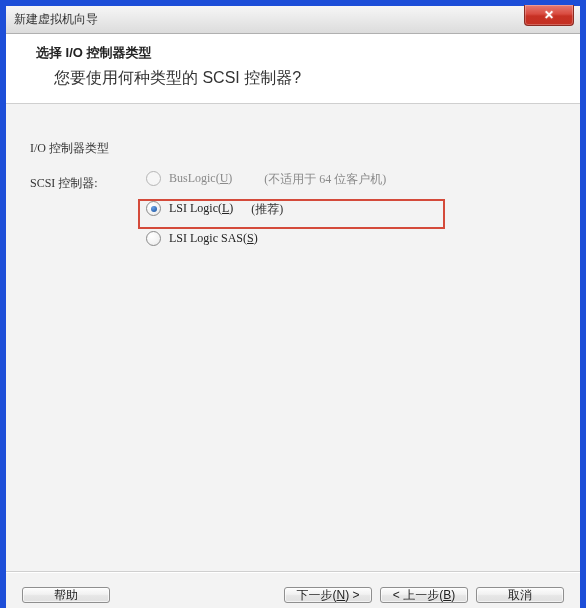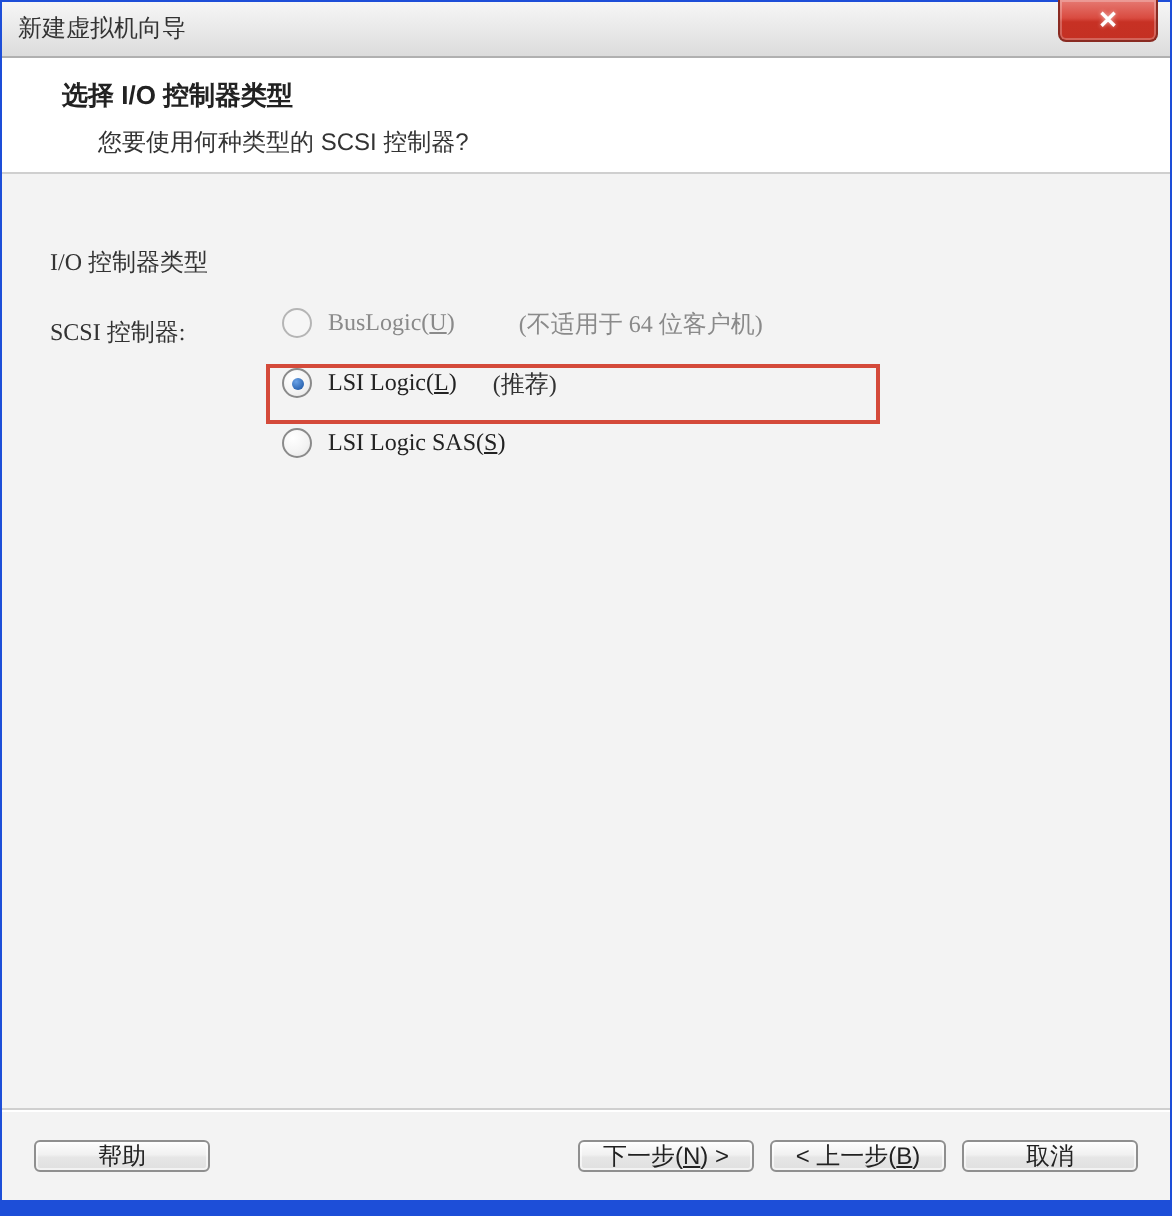--- a/index.html
+++ b/index.html
@@ -10,22 +10,22 @@
     font-family: "Microsoft YaHei", "Segoe UI", Tahoma, sans-serif;
     font-size: 12px;
     background: #fff;
     overflow: hidden;
   }
   .window {
     position: relative;
     width: 586px;
     height: 608px;
     box-sizing: border-box;
-    border: 1px solid #1d4ed8;
-    background: #1d4ed8;
+    border: 6px solid #1d4ed8;
+    background: #f9a8d4;
   }
   .titlebar {
     position: relative;
     height: 28px;
     background: linear-gradient(to bottom, #f6f6f6 0%, #e9e9e9 50%, #dcdcdc 100%);
     border-bottom: 1px solid #b0b0b0;
     display: flex;
     align-items: center;
     padding-left: 8px;
     box-sizing: border-box;
@@ -53,34 +53,34 @@
   .close-x {
     color: #fff;
     font-weight: bold;
     font-size: 12px;
     line-height: 1;
     text-shadow: 0 0 2px rgba(255,255,255,0.6);
   }
 
   .header-panel {
     position: relative;
-    height: 58px;
+    height: 70px;
     background: #ffffff;
     border-bottom: 1px solid #cfcfcf;
     padding: 10px 20px 8px 30px;
     box-sizing: border-box;
   }
   .header-title {
     font-size: 13px;
     font-weight: bold;
     color: #222;
     margin-bottom: 6px;
   }
   .header-sub {
-    font-size: 12px;
+    font-size: 16px;
     color: #333;
     padding-left: 18px;
   }
 
   .body-panel {
     position: relative;
     background: #f3f3f3;
     height: 468px;
     box-sizing: border-box;
     border-bottom: 1px solid #cfcfcf;

